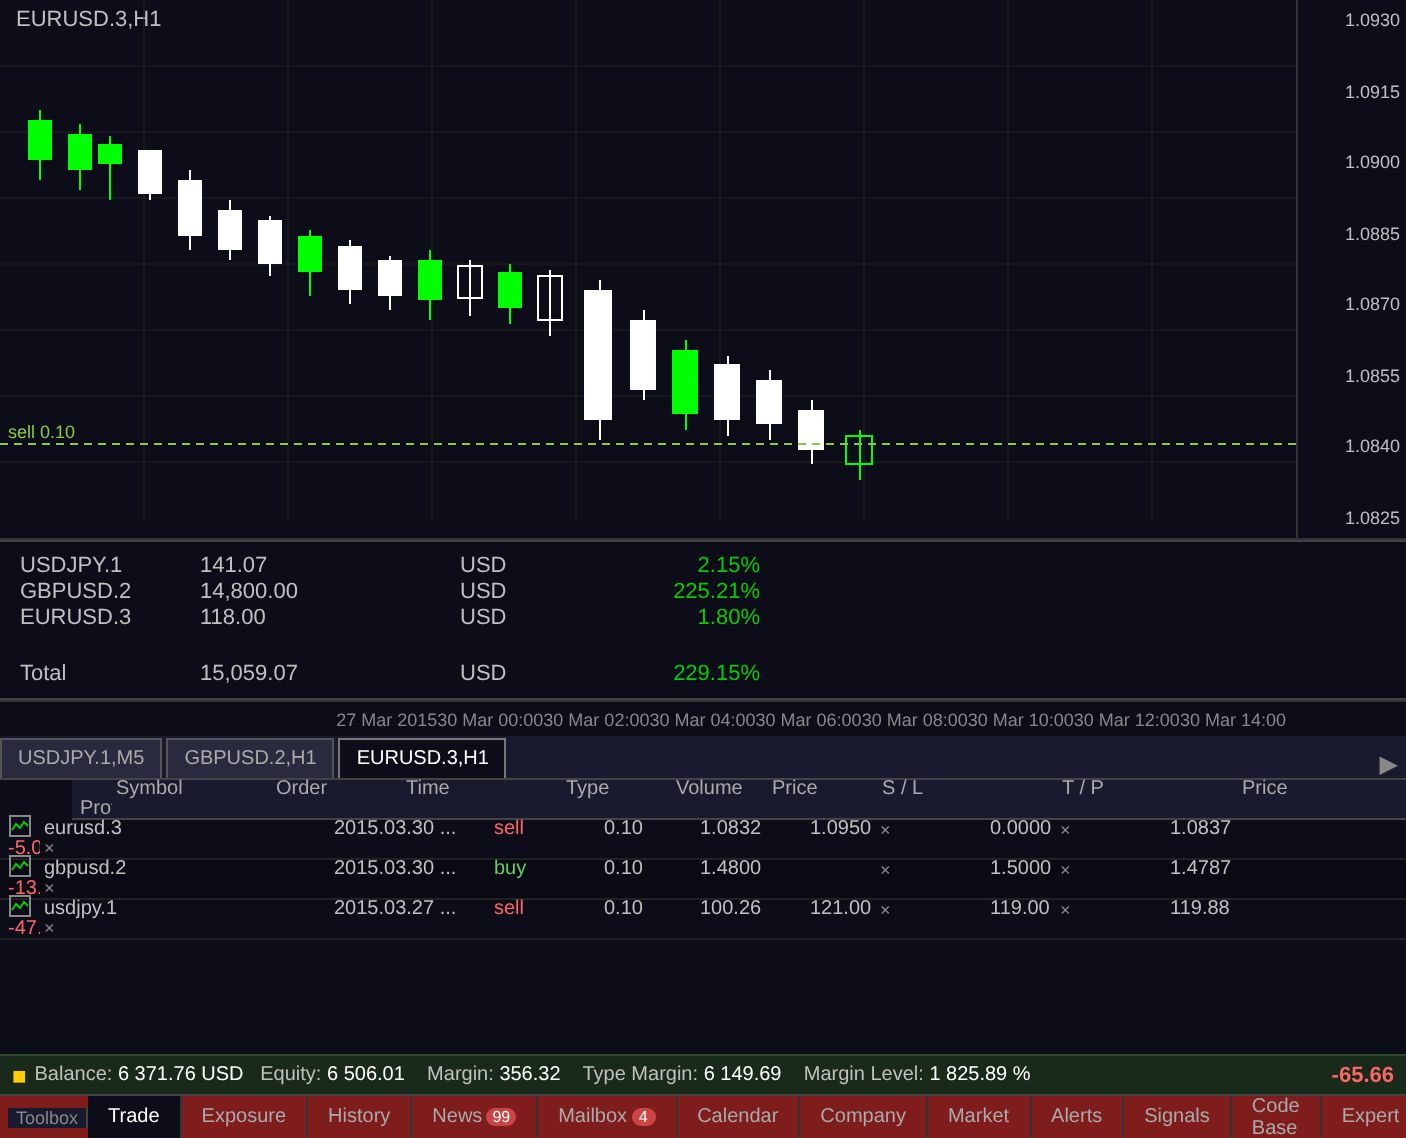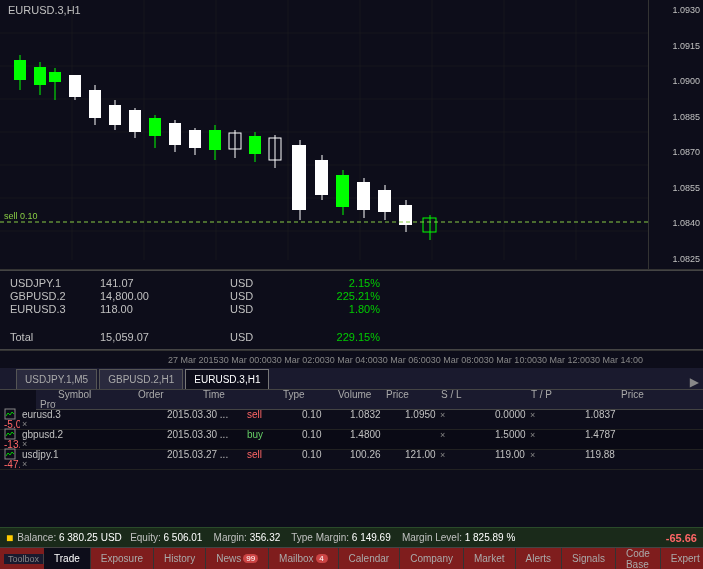--- a/index.html
+++ b/index.html
@@ -117,21 +117,21 @@
     }
 
     
     .symbol-tabs {
       width: 703px;
       height: 22px;
       background: #1a1a2e;
       border-bottom: 1px solid #444;
       display: flex;
       align-items: flex-end;
-      padding-left: 16px;
+      padding-left: 0;
       gap: 2px;
     }
 
     .sym-tab {
       height: 20px;
       padding: 0 8px;
       background: #2a2a3e;
       border: 1px solid #555;
       border-bottom: none;
       color: #aaa;
@@ -538,21 +538,21 @@
       <span class="order-cell">119.88</span>
       <span class="order-cell profit-neg">-47.55</span>
       <span class="order-cell close-btn">×</span>
     </div>
   </div>
 
   <div class="balance-bar">
     <span class="balance-bar-icon">■</span>
     <span class="balance-text">
       <span>Balance:</span>
-      <span class="balance-value">6 380.25 USD</span>
+      <span class="balance-value">6 371.76 USD</span>
       &nbsp;
       <span>Equity:</span>
       <span class="balance-value">6 506.01</span>
       &nbsp;&nbsp;
       <span>Margin:</span>
       <span class="balance-value">356.32</span>
       &nbsp;&nbsp;
       <span>Type Margin:</span>
       <span class="balance-value">6 149.69</span>
       &nbsp;&nbsp;

